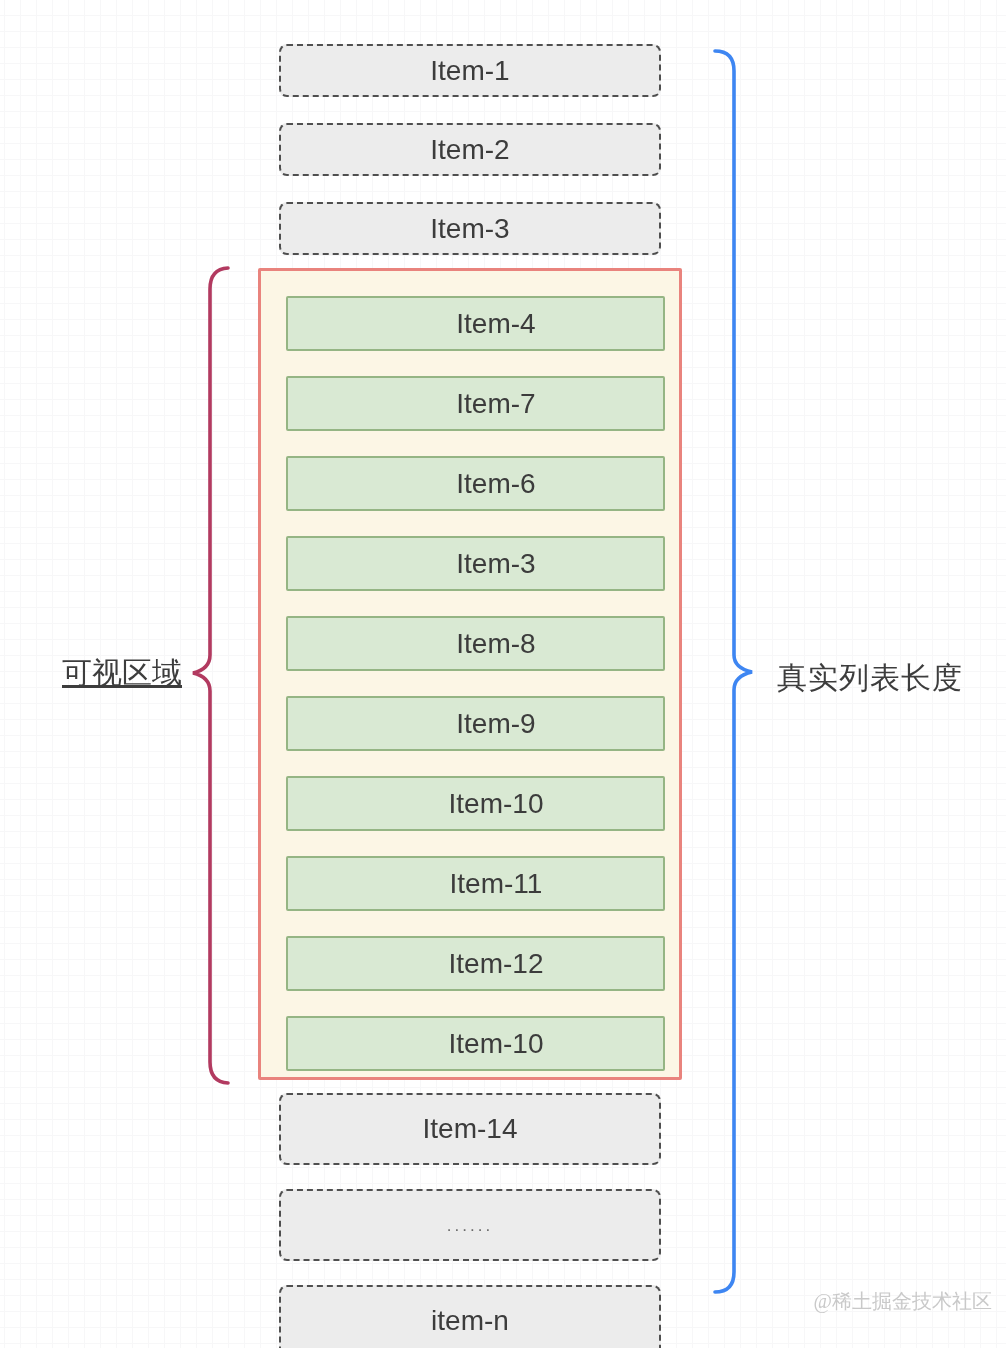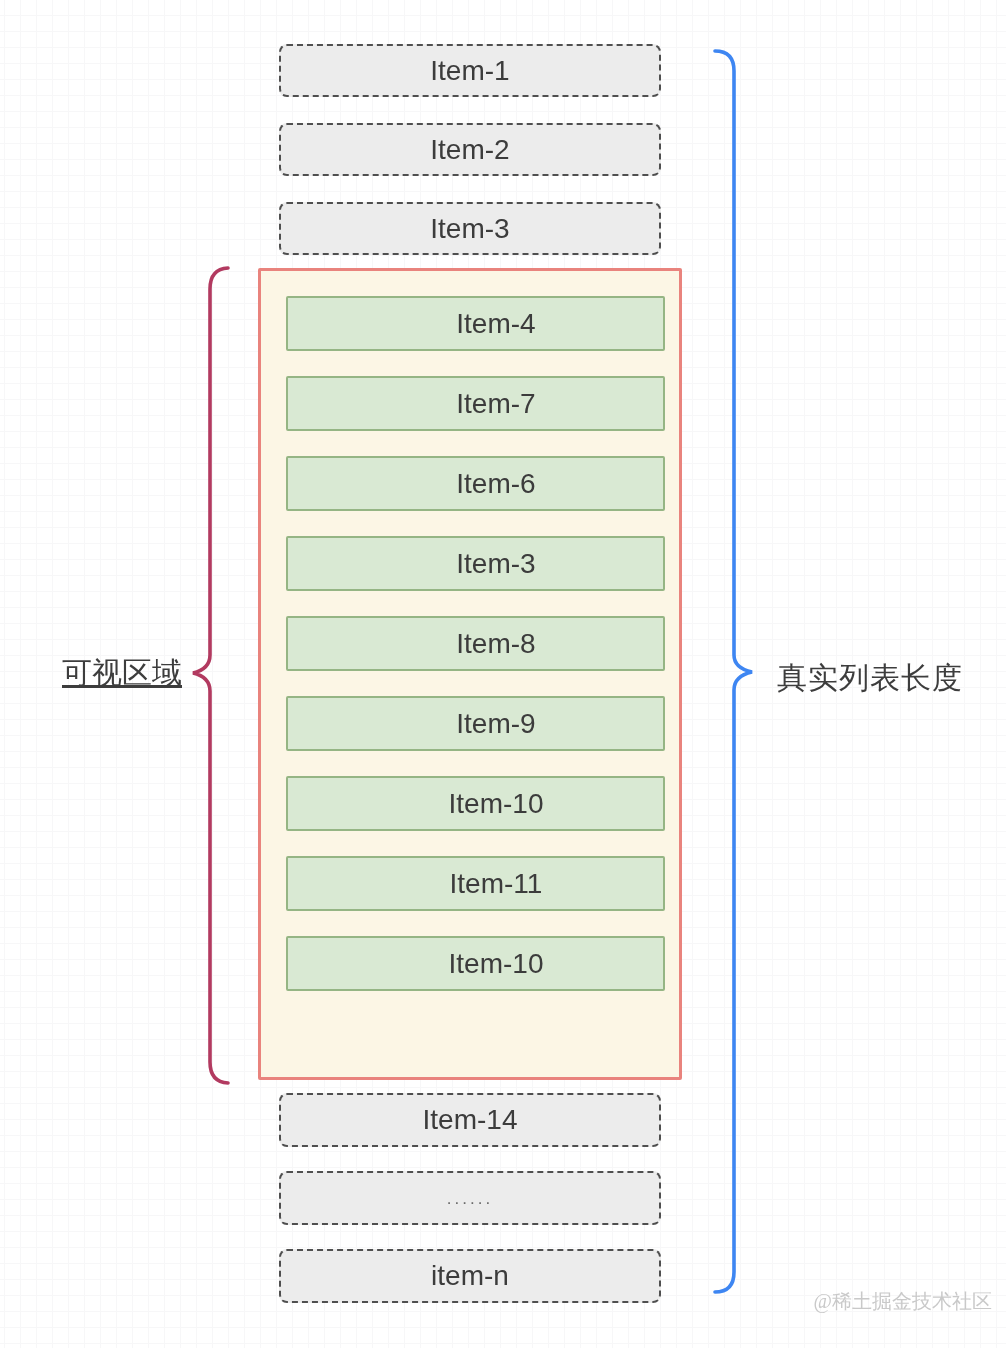--- a/index.html
+++ b/index.html
@@ -50,21 +50,21 @@
   }
   .ghost{
     width:382px;
     height:53px;
     background:var(--ghost-item-bg);
     border:2px dashed var(--ghost-item-border);
     border-radius:8px;
   }
   .top-stack{left:279px;top:44px;gap:26px;}
   .bottom-stack{left:279px;top:1093px;gap:24px;}
-  .bottom-stack .ghost{height:54px;}
+  .bottom-stack .ghost{height:72px;}
   .item.ellipsis{font-size:17px;color:#6a6a6a;letter-spacing:3px;}
   .viewport{
     position:absolute;
     left:258px;top:268px;
     width:424px;height:812px;
     box-sizing:border-box;
     background:var(--viewport-bg);
     border:3px solid var(--viewport-border);
     border-radius:2px;
   }
@@ -116,20 +116,21 @@
   <div class="viewport">
     <div class="stack visible-stack">
         <div class="item visible">Item-4</div>
         <div class="item visible">Item-7</div>
         <div class="item visible">Item-6</div>
         <div class="item visible">Item-3</div>
         <div class="item visible">Item-8</div>
         <div class="item visible">Item-9</div>
         <div class="item visible">Item-10</div>
         <div class="item visible">Item-11</div>
+        <div class="item visible">Item-12</div>
         <div class="item visible">Item-10</div>
       </div>
   </div>
 
   <div class="stack bottom-stack">
       <div class="item ghost">Item-14</div>
       <div class="item ghost ellipsis">......</div>
       <div class="item ghost">item-n</div>
     </div>
 

